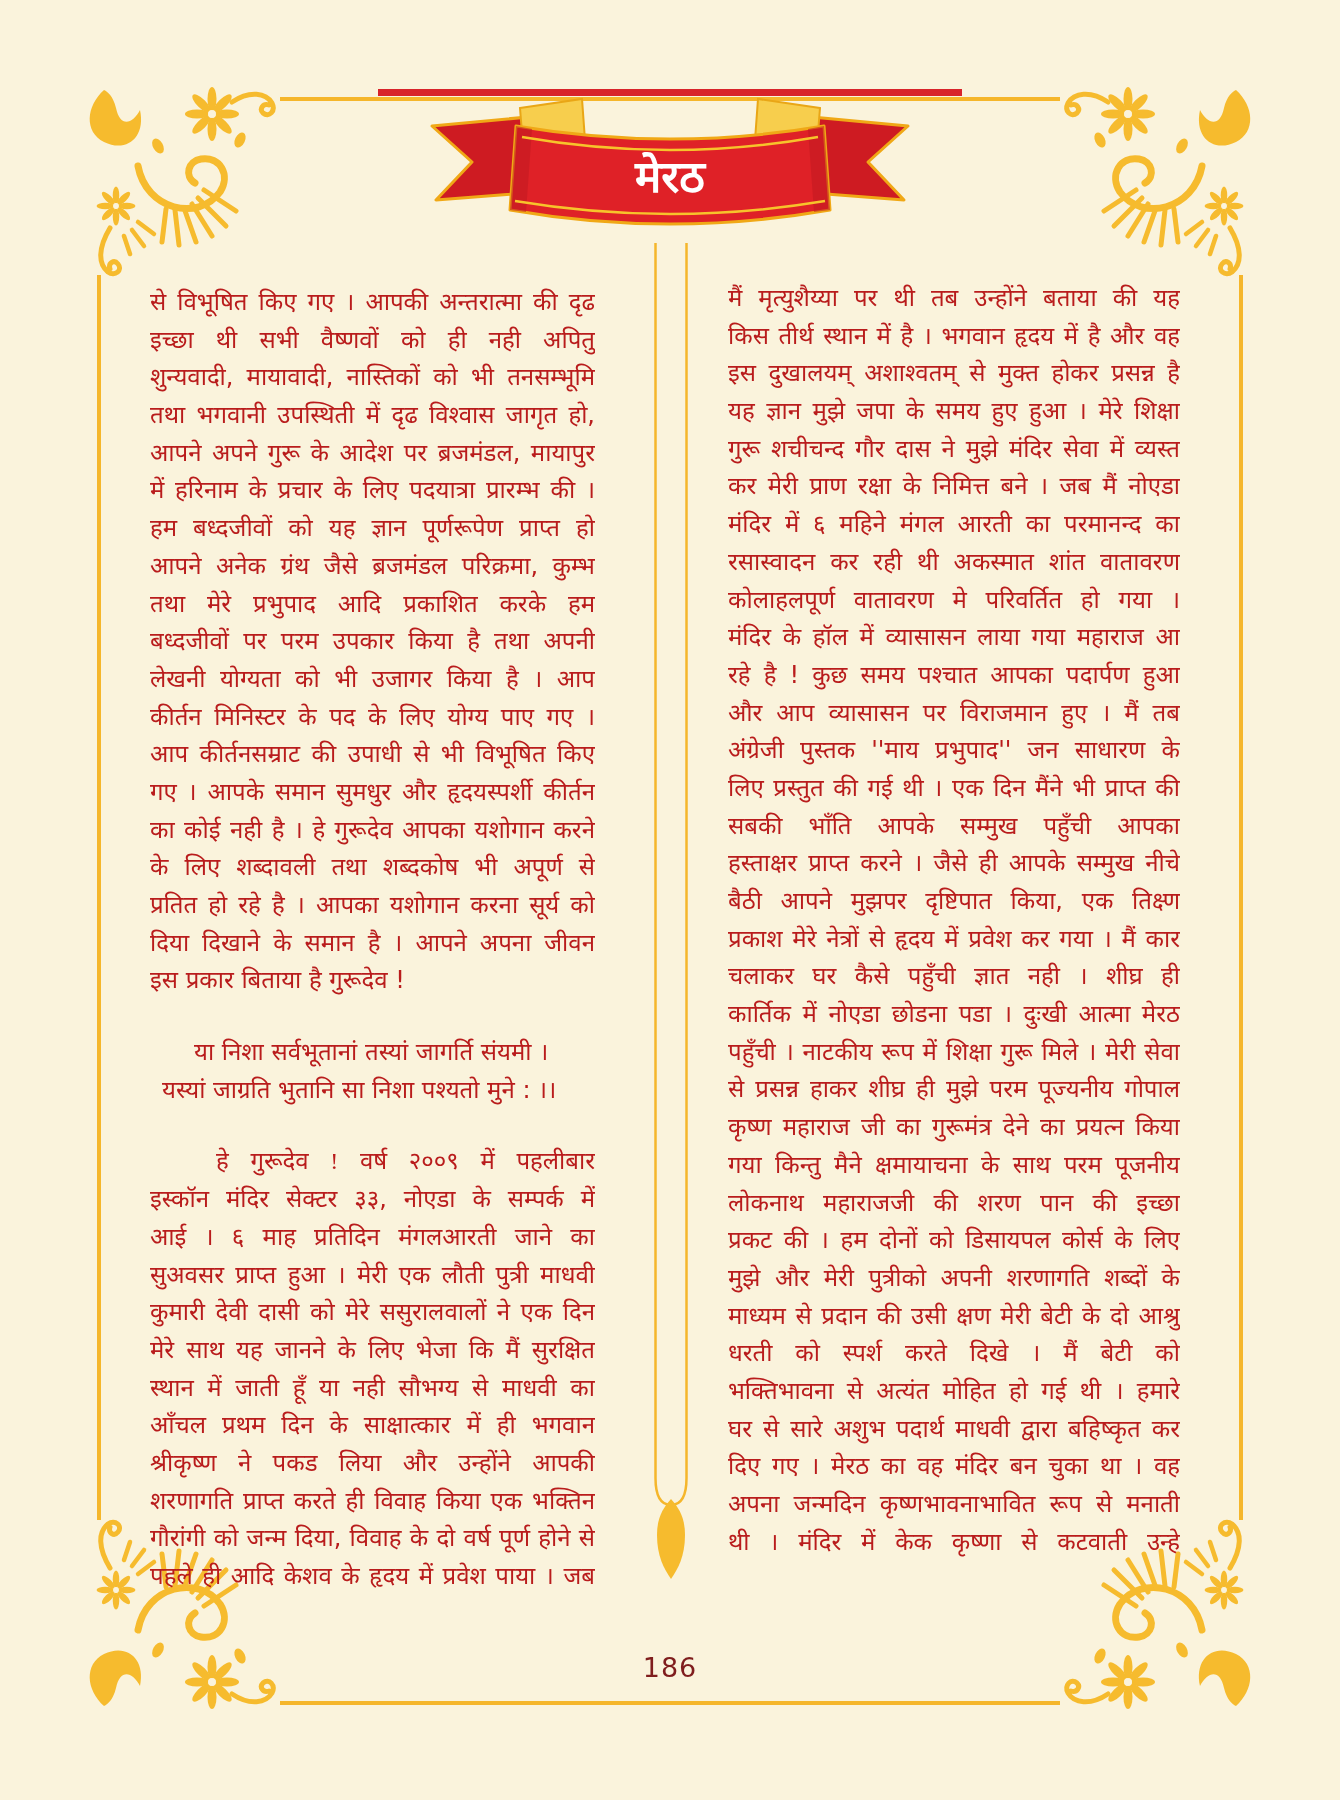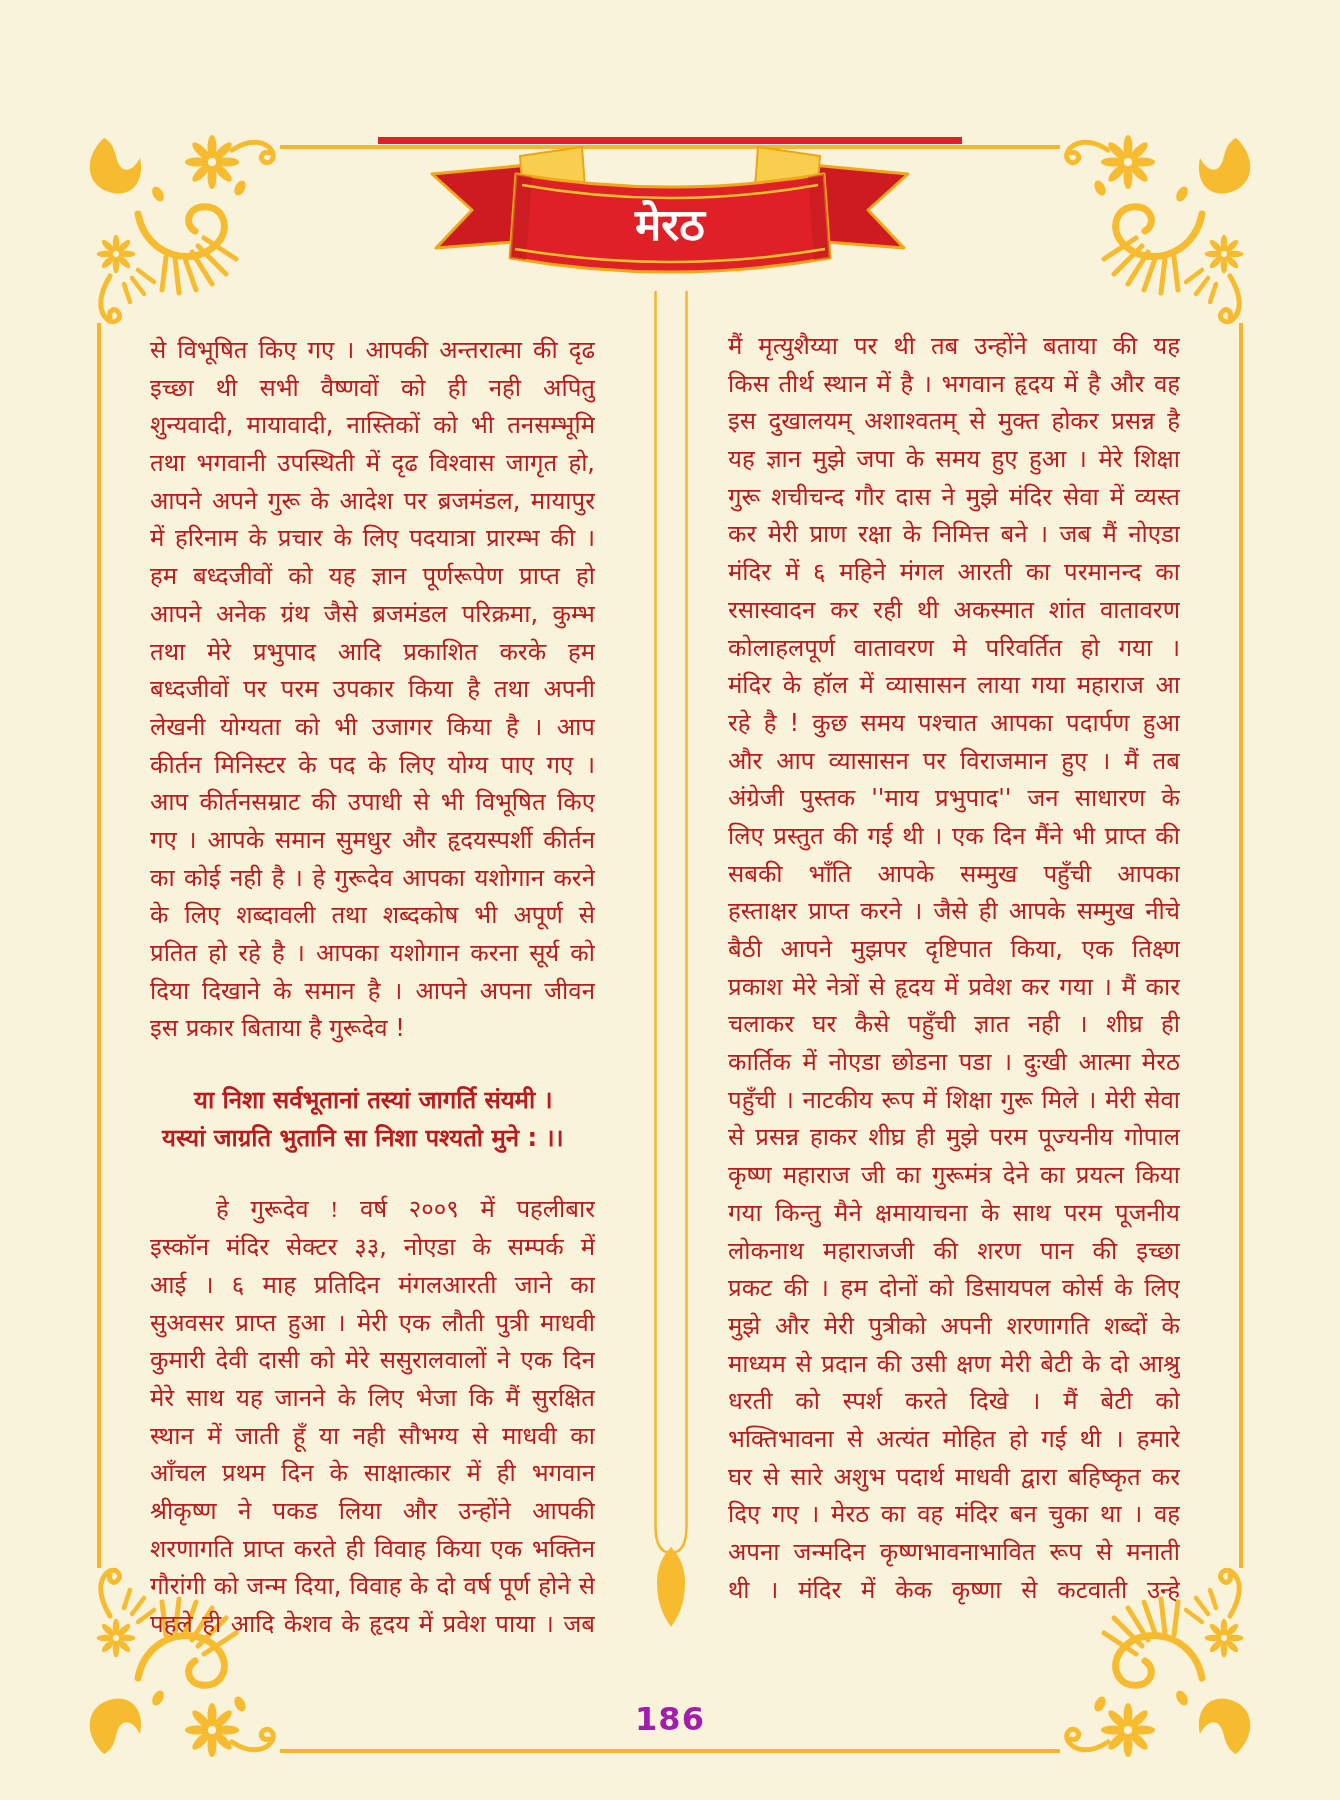--- a/index.html
+++ b/index.html
@@ -3,21 +3,21 @@
 <meta charset="utf-8">
 <style>
   html,body{margin:0;padding:0;}
   body{
     width:1340px;height:1800px;
     background:#faf3dc;
     font-family:"DejaVu Sans", sans-serif;
     position:relative;
     overflow:hidden;
   }
-  .page{position:absolute;inset:0;margin-top:48px;}
+  .page{position:absolute;inset:0;}
 
   
   .rule{position:absolute;background:#f5b62b;}
   .rule-top{left:280px;top:97px;width:780px;height:4px;}
   .rule-bottom{left:280px;top:1701px;width:780px;height:4px;}
   .rule-left{left:97px;top:275px;width:4px;height:1245px;}
   .rule-right{left:1239px;top:275px;width:4px;height:1245px;}
   .rule-red-top{position:absolute;left:378px;top:89px;width:584px;height:7px;background:#d8232a;}
 
   
@@ -46,36 +46,36 @@
   .col-right{left:728px;top:280px;width:452px;}
   .tline{
     height:37.7px;
     overflow:hidden;
     text-align:justify;
     text-align-last:justify;
     text-justify:inter-word;
   }
   .para-first .tline:last-child{text-align-last:left;}
   .para-indent .tline:first-child{padding-left:66px;font-family:Liberation Serif, serif;}
-  .shloka .tline{text-align:left;text-align-last:left;font-weight:bold;}
+  .shloka .tline{text-align:left;text-align-last:left;}
   .shloka .tline:first-child{padding-left:44px;}
   .shloka .tline:last-child{padding-left:12px;}
   .spacer-a{height:34px;}
   .spacer-b{height:34px;}
 
   
   .divider{position:absolute;left:650px;top:243px;width:42px;height:1340px;}
 
   
   .pagenum{
     position:absolute;left:0;top:1652px;width:100%;
     text-align:center;
-    color:#a21caf;
-    font-size:32px;
-    font-weight:bold;
+    color:#7f1d1d;
+    font-size:27px;
+    font-weight:normal;
     letter-spacing:1px;
   }
 </style>
 </head>
 <body>
 
 <div class="page">
 
   <div class="rule-red-top"></div>
   <div class="rule rule-top"></div>

